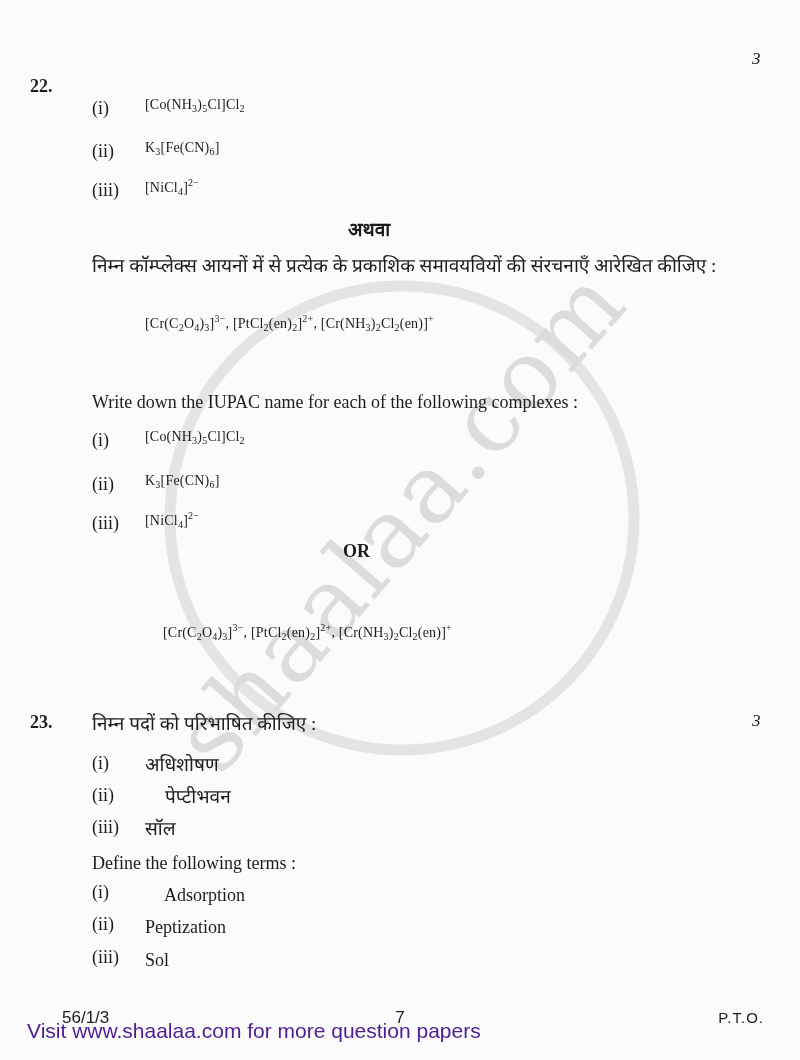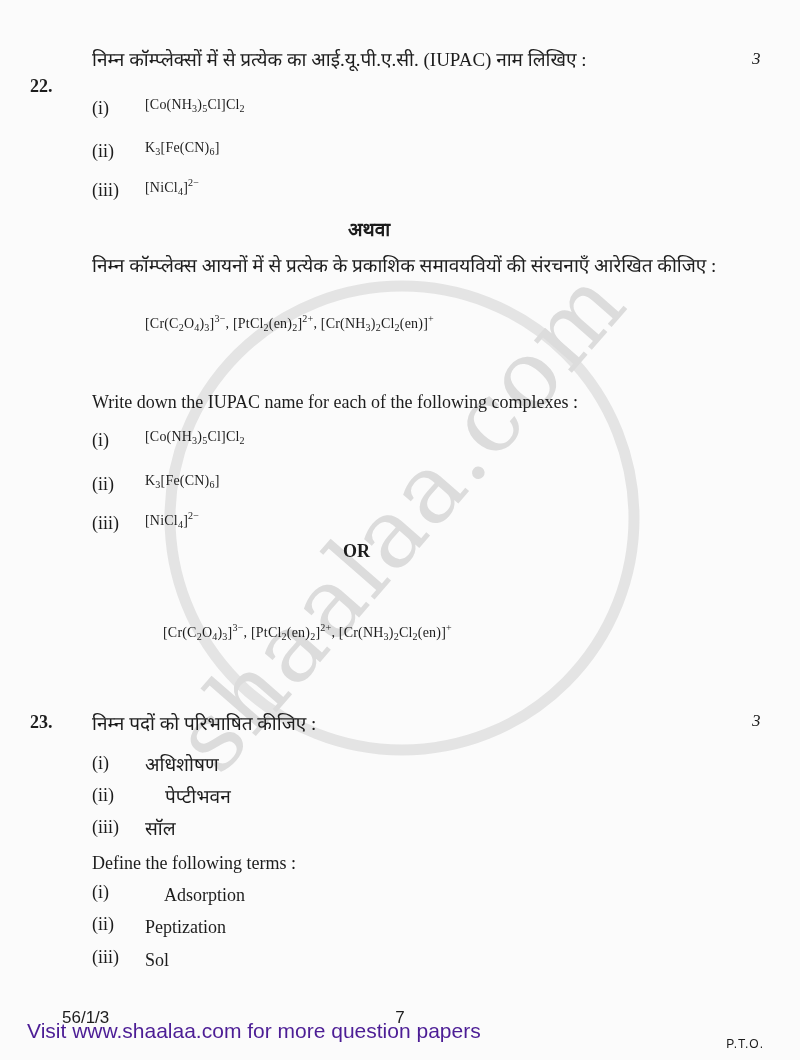--- a/index.html
+++ b/index.html
@@ -41,21 +41,20 @@
   <div class="wm-layer">
     <svg width="800" height="1060">
       <circle cx="402" cy="518" r="232" fill="none" stroke="#e4e4e4" stroke-width="11"></circle>
     </svg>
     <div class="wm-text" style="color: rgb(220, 220, 220);">shaalaa.com</div>
   </div>
 
   <div class="content">
 
     <div class="abs qnum" style="left:30px;top:56px;margin-top:20px;">22.</div>
-    <div class="abs hi" style="left:92px;top:44px;width:620px;">निम्न कॉम्प्लेक्सों में से प्रत्येक का आई.यू.पी.ए.सी. (IUPAC) नाम लिखिए :</div>
     <div class="abs marks" style="left:752px;top:49px;">3</div>
 
     <div class="abs item-label" style="left:92px;top:98px;">(i)</div>
     <div class="abs formula" style="left:145px;top:97px;">[Co(NH<sub>3</sub>)<sub>5</sub>Cl]Cl<sub>2</sub></div>
 
     <div class="abs item-label" style="left:92px;top:141px;">(ii)</div>
     <div class="abs formula" style="left:145px;top:140px;">K<sub>3</sub>[Fe(CN)<sub>6</sub>]</div>
 
     <div class="abs item-label" style="left:92px;top:180px;">(iii)</div>
     <div class="abs formula" style="left:145px;top:180px;">[NiCl<sub>4</sub>]<sup>2−</sup></div>
@@ -101,17 +100,17 @@
     <div class="abs en" style="left:145px;top:881px;margin-left:19px;">Adsorption</div>
 
     <div class="abs item-label" style="left:92px;top:914px;">(ii)</div>
     <div class="abs en" style="left:145px;top:913px;">Peptization</div>
 
     <div class="abs item-label" style="left:92px;top:947px;">(iii)</div>
     <div class="abs en" style="left:145px;top:946px;">Sol</div>
 
     <div class="abs footer-sans" style="left:62px;top:1008px;font-size:17px;">56/1/3</div>
     <div class="abs footer-sans" style="left:0;top:1008px;width:800px;text-align:center;font-size:17px;">7</div>
-    <div class="abs footer-sans" style="right:36px;top:1009px;font-size:12px;letter-spacing:1px;margin-top:28px;">P.T.O.</div>
+    <div class="abs footer-sans" style="right:36px;top:1009px;font-size:15px;letter-spacing:1px;">P.T.O.</div>
     <div class="abs footer-sans" style="left:27px;top:1019px;font-size:21px;color:#4c1d95;">Visit www.shaalaa.com for more question papers</div>
 
   </div>
 </div>
 
 </body></html>

